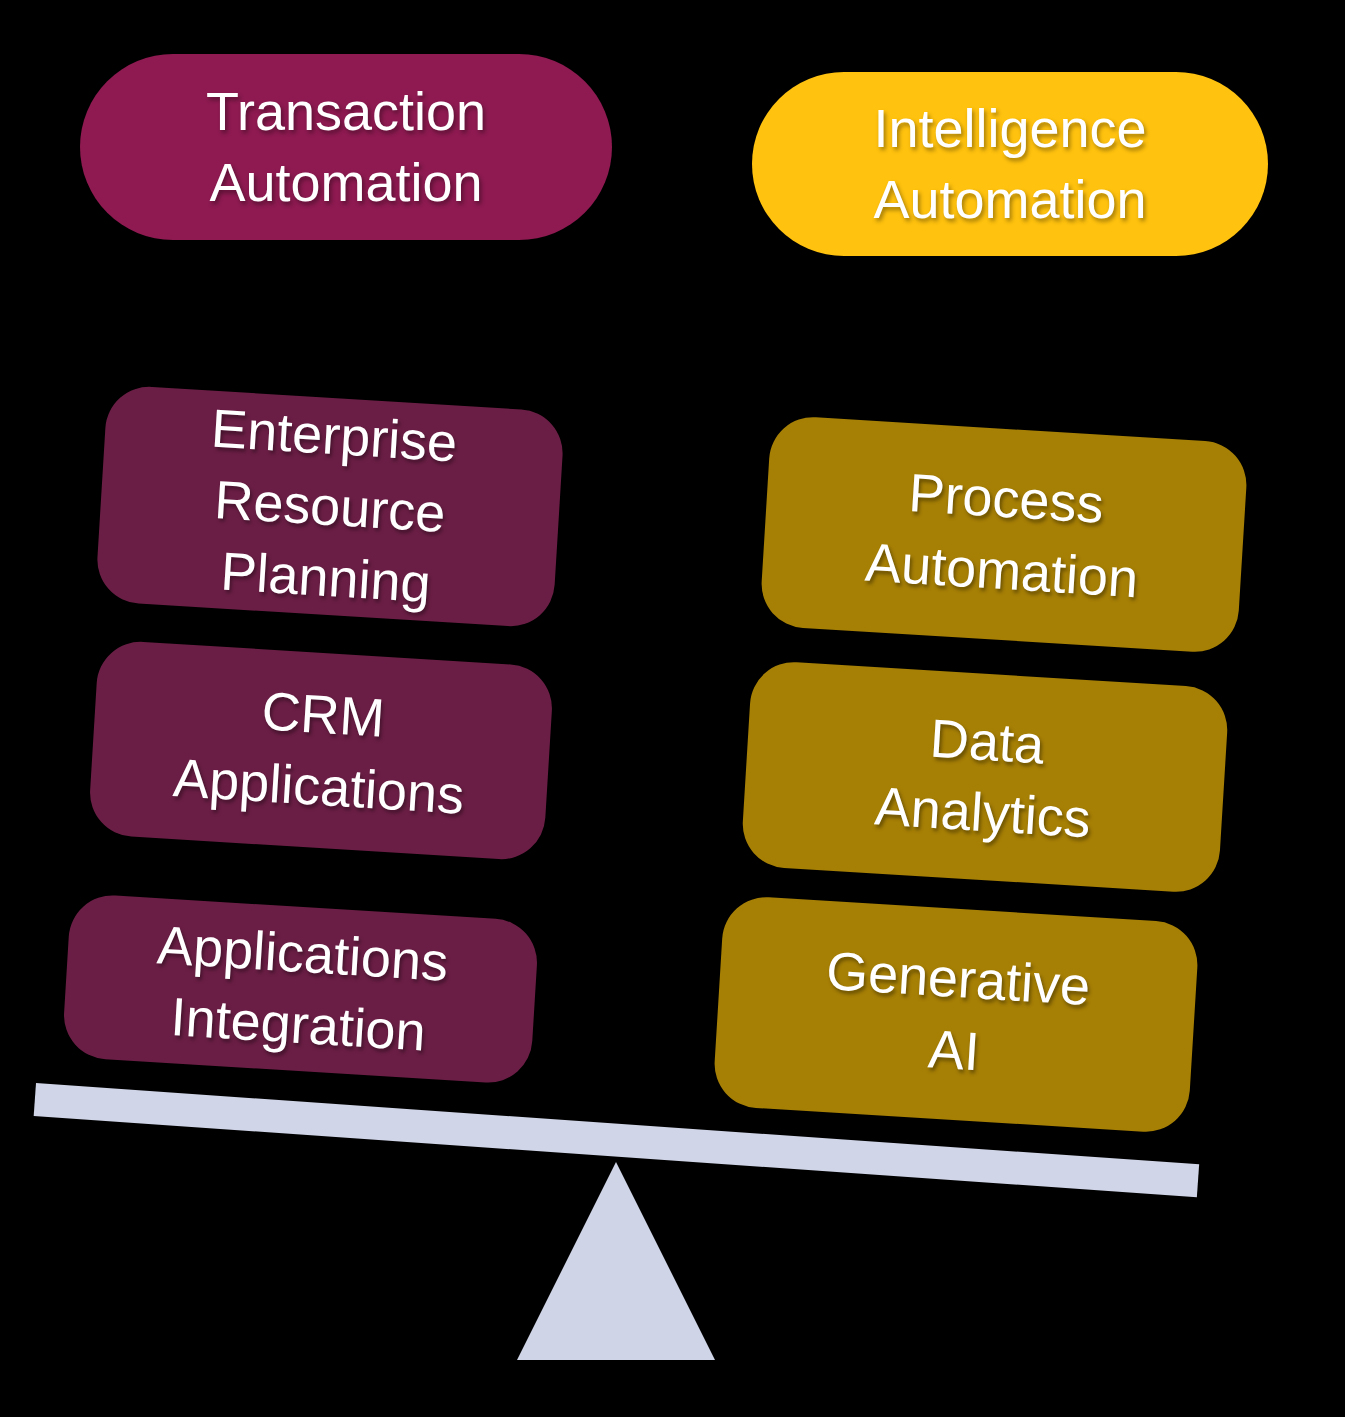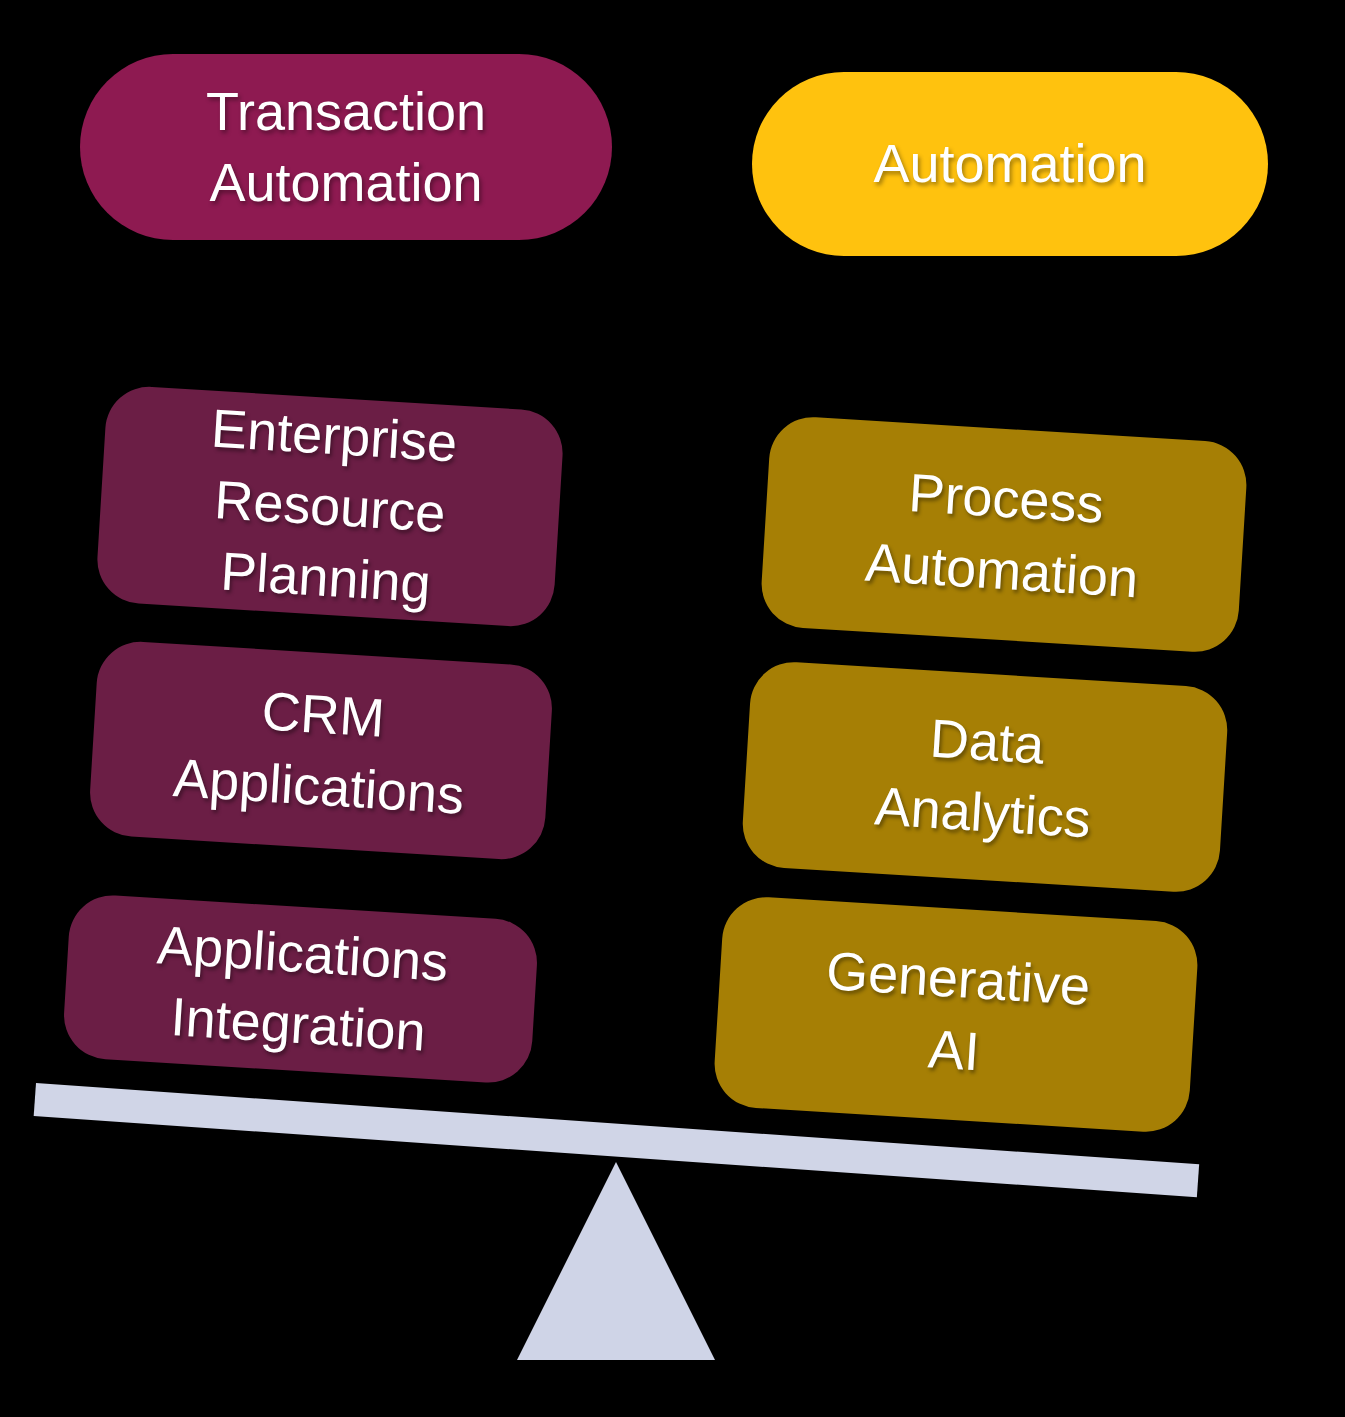--- a/index.html
+++ b/index.html
@@ -65,20 +65,21 @@
 <body>
 
 <div id="canvas">
 
   <div class="shape pill" id="pill-left" style="background-color: rgb(142, 26, 81);">
     <span>Transaction</span>
     <span>Automation</span>
   </div>
 
   <div class="shape pill" id="pill-right" style="background-color: rgb(255, 194, 14);">
+    <span>Intelligence</span>
     <span>Automation</span>
   </div>
 
   <div class="shape box" id="box-erp" style="background-color: rgb(107, 30, 69);">
     <span>Enterprise</span>
     <span>Resource</span>
     <span>Planning</span>
   </div>
 
   <div class="shape box" id="box-crm" style="background-color: rgb(107, 30, 69);">

